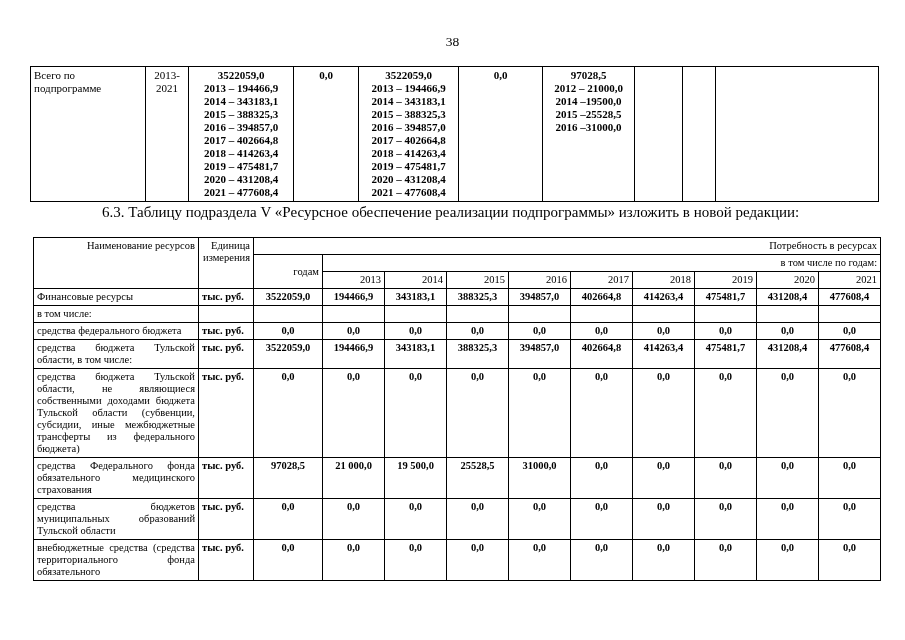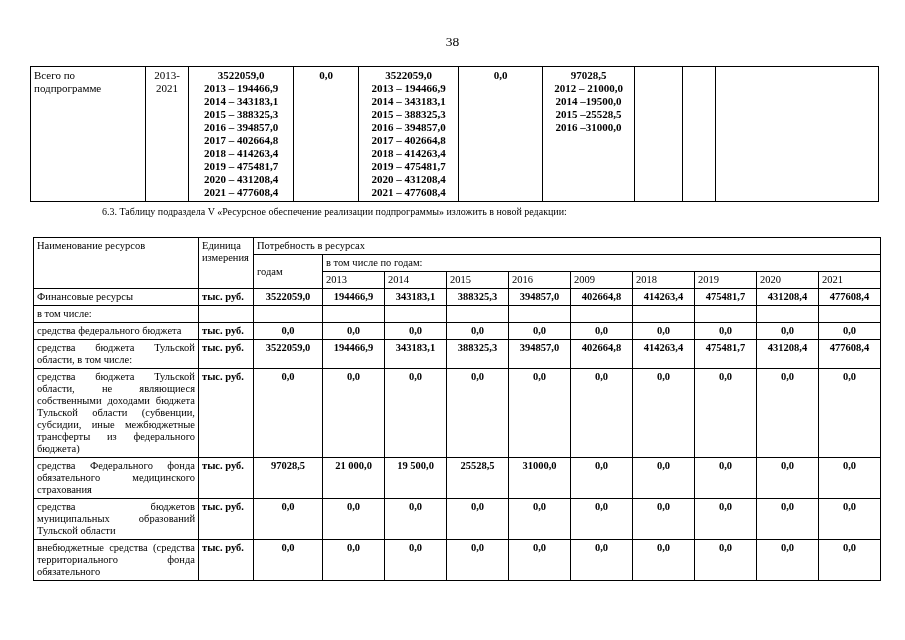--- a/index.html
+++ b/index.html
@@ -22,28 +22,28 @@
   .top-table{
     position:absolute;left:30px;top:66px;width:848px;
     font-size:11px;line-height:13px;
   }
   .top-table .tname{text-align:left;}
   .top-table .tperiod{text-align:center;}
   .top-table .tnum{text-align:center;font-weight:bold;}
   
   .para{
     position:absolute;left:30px;top:203px;width:848px;
-    font-size:10px;line-height:18px;text-indent:72px;
+    font-size:15px;line-height:18px;text-indent:72px;
   }
   
   .main-table{
     position:absolute;left:33px;top:237px;width:847px;
     font-size:10.5px;line-height:12px;
   }
-  .main-table th{text-align:left;vertical-align:top;}
+  .main-table th{text-align:right;vertical-align:top;}
   .main-table th.mid{vertical-align:middle;}
   .main-table td.name{text-align:justify;}
   .main-table td.unit{font-weight:bold;}
   .main-table td.val{text-align:center;font-weight:bold;}
 </style>
 </head>
 <body>
 
 <div class="page-number">38</div>
 
@@ -132,21 +132,21 @@
     </tr>
     <tr>
       <th rowspan="2" class="mid">годам</th>
       <th colspan="9">в том числе по годам:</th>
     </tr>
     <tr>
       <th>2013</th>
       <th>2014</th>
       <th>2015</th>
       <th>2016</th>
-      <th>2009</th>
+      <th>2017</th>
       <th>2018</th>
       <th>2019</th>
       <th>2020</th>
       <th>2021</th>
     </tr>
   </thead>
   <tbody>
     <tr>
       <td class="name">Финансовые ресурсы</td>
       <td class="unit">тыс. руб.</td>

